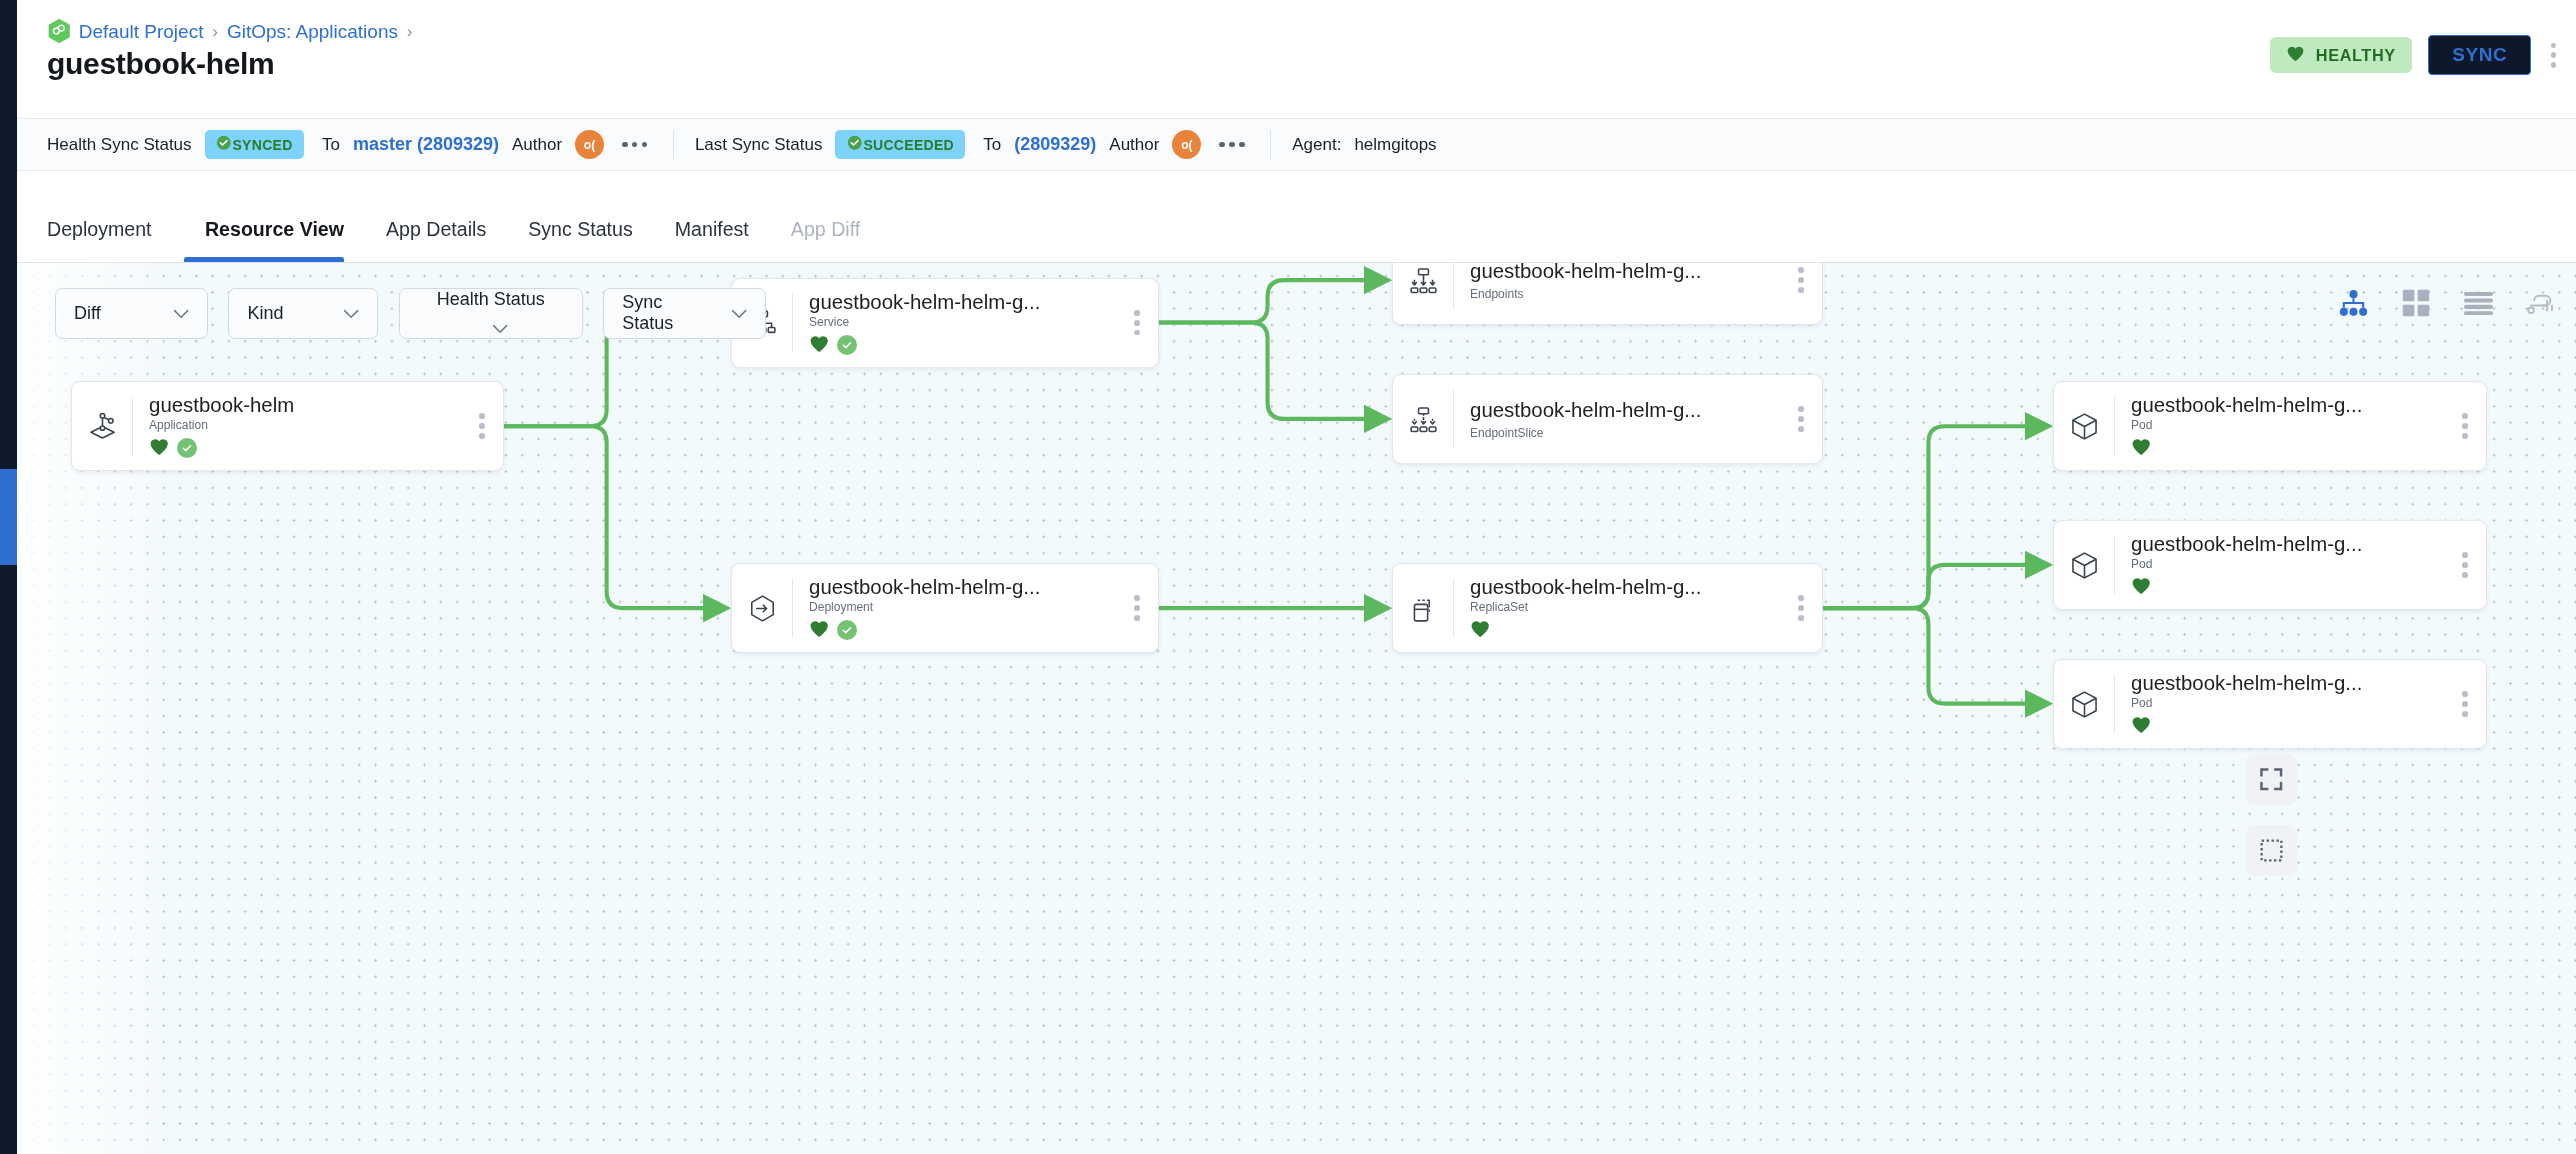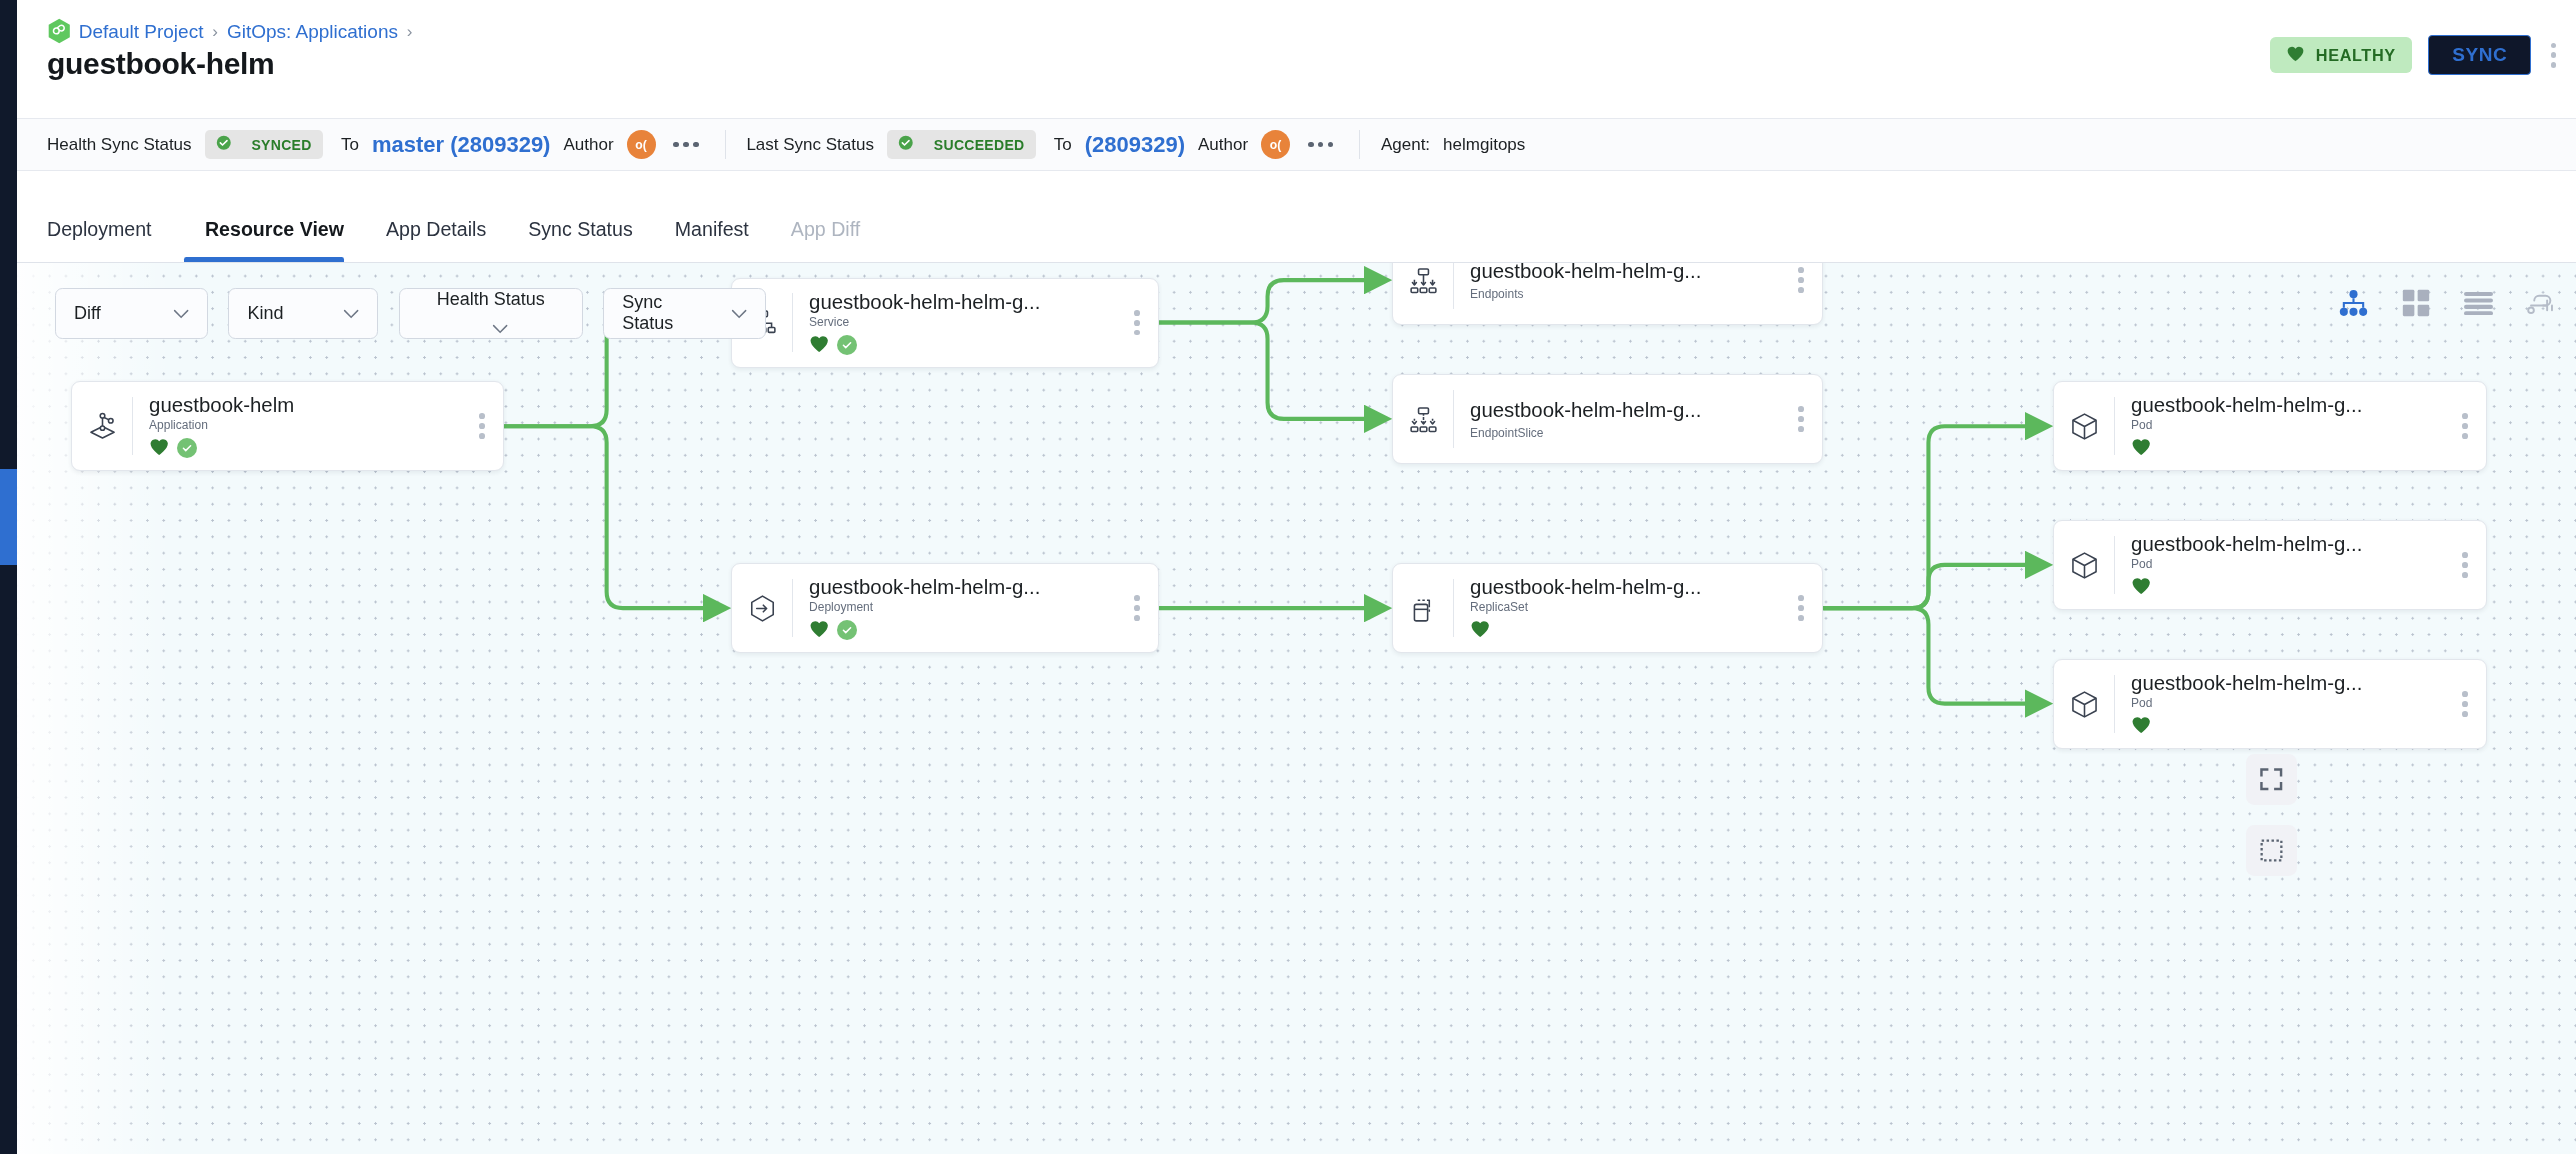--- a/index.html
+++ b/index.html
@@ -65,26 +65,26 @@
 
   
   #status-bar {
     position: absolute; left: 17px; top: 118px; width: 2559px; height: 53px;
     background: #fafbfd; border-top: 0.8px solid #e6e9ef; border-bottom: 0.8px solid #e6e9ef;
     display: flex; align-items: center; padding-left: 30px; gap: 0;
   }
   .status-group { display: flex; align-items: center; gap: 13px; }
   .status-label { font-size: 17px; color: #1c2023; white-space: nowrap; }
   .pill {
-    display: flex; align-items: center; gap: 20px;
-    background: #e5e5e5; color: #2a7d2a; border-radius: 4.9px;
+    display: flex; align-items: center; gap: 1px;
+    background: #7dd3fc; color: #2a7d2a; border-radius: 4.9px;
     padding: 4.9px 11.4px; font-size: 14px; font-weight: 700; letter-spacing: 0.3px;
   }
   .to-label { font-size: 17px; color: #1c2023; margin-left: 4.9px; }
-  .rev-link { font-size: 22px; color: #2f6fd0; font-weight: 700; text-decoration: none; white-space: nowrap; }
+  .rev-link { font-size: 18px; color: #2f6fd0; font-weight: 700; text-decoration: none; white-space: nowrap; }
   .avatar {
     width: 29px; height: 29px; border-radius: 50%;
     background: #e8833a; color: #fff; font-size: 12.2px; font-weight: 600;
     display: flex; align-items: center; justify-content: center; overflow: hidden;
   }
   .dots-h { display: flex; gap: 4.1px; align-items: center; cursor: pointer; padding: 4.9px; }
   .dots-h i { width: 5.7px; height: 5.7px; border-radius: 50%; background: #5b6472; display: block; }
   .vsep { width: 0.8px; height: 29px; background: #dfe3ea; margin: 0 21px; }
 
   

